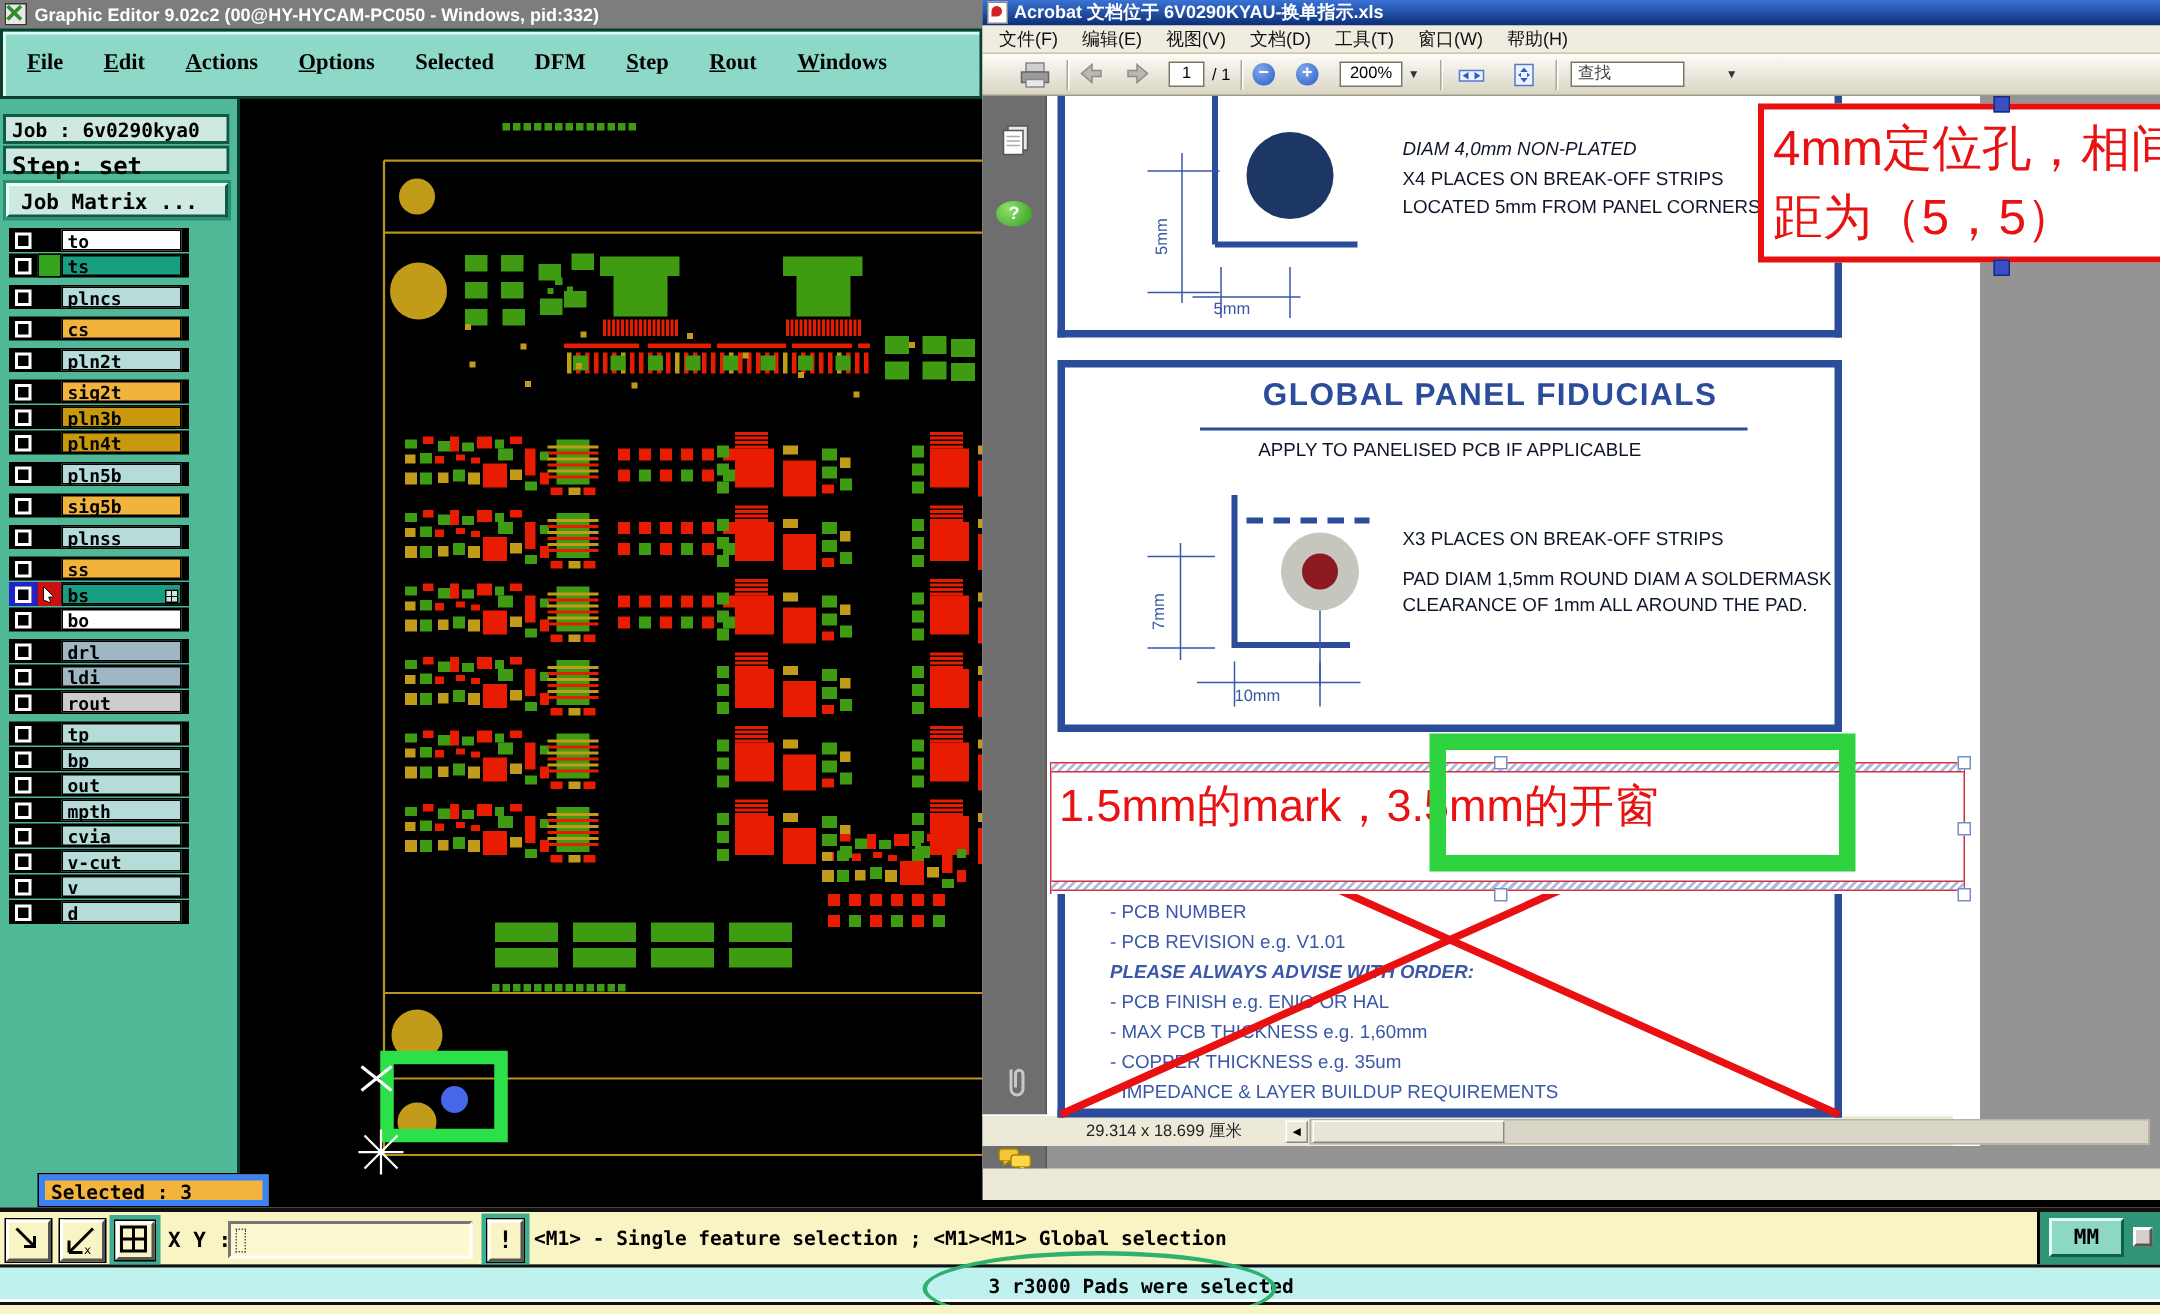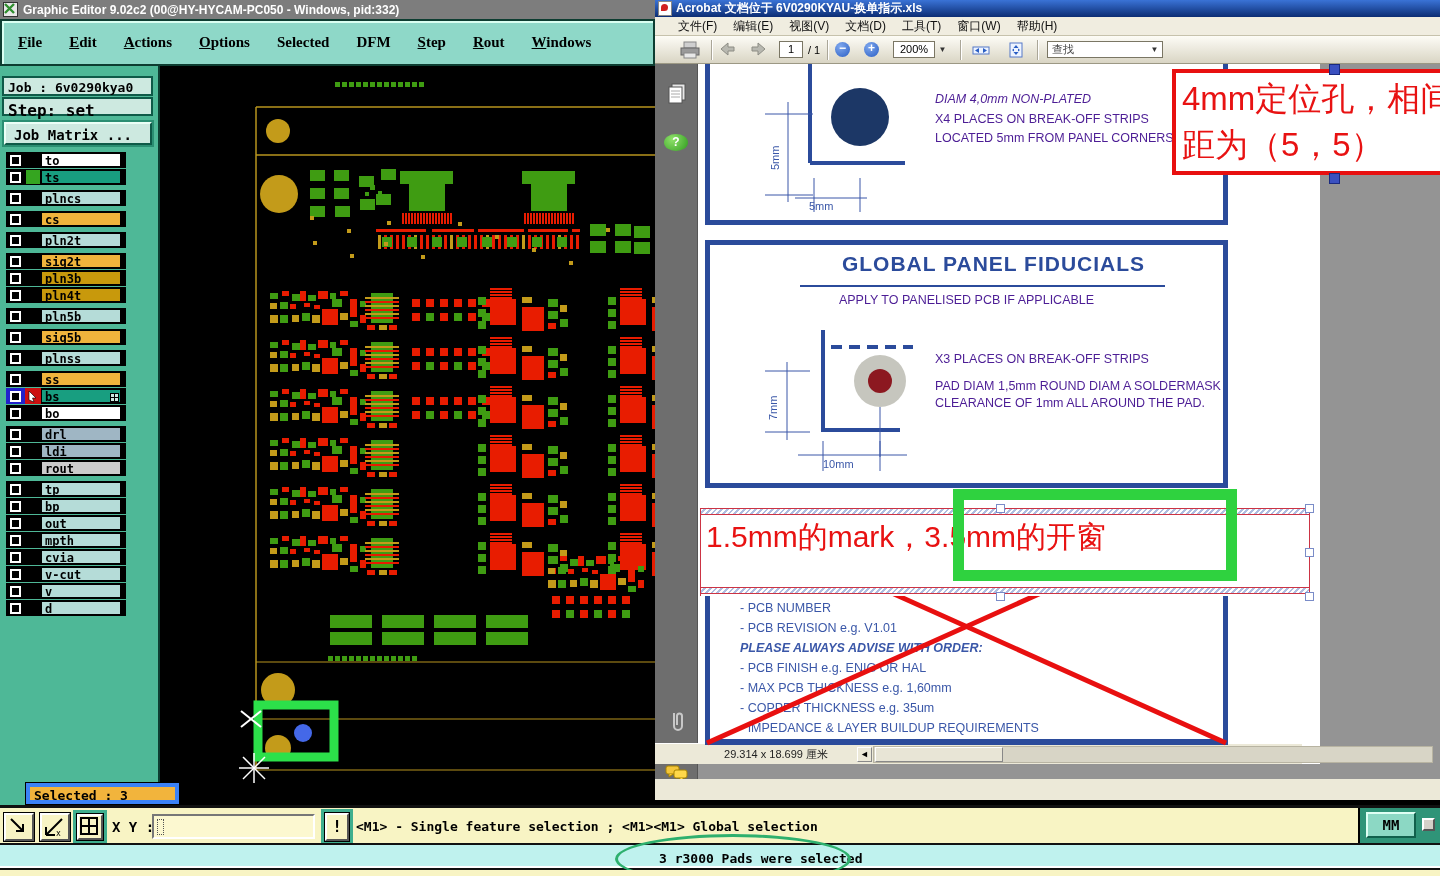--- a/index.html
+++ b/index.html
@@ -52,35 +52,35 @@
   .ge-ellipse{position:absolute;left:615px;top:-11px;width:230px;height:44px;border:3px solid #2eb06e;border-radius:50%;z-index:6;}
   .ge-ystrip{left:0;top:870px;width:1440px;height:6px;background:#f8f4c4;z-index:4;}
 
   
   .ac-window{left:655px;top:0;width:785px;height:800px;background:#ece9d8;}
   .ac-titlebar{position:absolute;left:0;top:0;width:785px;height:17px;background:linear-gradient(180deg,#3a73d6,#0c2d74);
                color:#fff;font:bold 12px "Liberation Sans",sans-serif;display:flex;align-items:center;gap:4px;padding-left:3px;box-sizing:border-box;}
   .ac-docicon{width:12px;height:13px;background:#fff;border:1px solid #888;position:relative;flex:0 0 auto;}
   .ac-docicon::after{content:"";position:absolute;left:2px;top:2px;width:7px;height:7px;background:#d02020;border-radius:50% 50% 50% 0;}
   .ac-menubar{position:absolute;left:0;top:17px;width:785px;height:19px;background:#f0ede0;border-bottom:1px solid #c6c2ac;
-              display:flex;align-items:center;gap:2px;padding-left:16px;box-sizing:border-box;text-align:center;}
+              display:flex;align-items:center;gap:2px;padding-left:4px;box-sizing:border-box;text-align:center;}
   .ac-menuitem{font:12px "Liberation Sans",sans-serif;color:#111;padding:0 7px;}
   .ac-toolbar{position:absolute;left:0;top:36px;width:785px;height:28px;background:linear-gradient(#fdfcf6,#d9d5c4);border-bottom:1px solid #9c9884;box-sizing:border-box;}
   .tb-sep{position:absolute;top:4px;width:1px;height:20px;background:#aaa698;box-shadow:1px 0 0 #fff;}
   .tb-btn{position:absolute;display:flex;align-items:center;justify-content:center;}
   .tb-pagebox{position:absolute;background:#fff;border:1px solid #7a7664;font:11px "Liberation Sans",sans-serif;text-align:center;box-sizing:border-box;}
   .tb-zoomcircle{position:absolute;width:15px;height:15px;border-radius:50%;background:radial-gradient(circle at 35% 30%,#7fa8ee,#2a5ec4);
                  color:#fff;font:bold 12px "Liberation Sans",sans-serif;line-height:13px;text-align:center;}
   .tb-drop{position:absolute;width:13px;height:17px;display:flex;align-items:center;justify-content:center;font-size:8px;color:#333;}
   .ac-doc{position:absolute;left:0;top:64px;width:785px;height:715px;background:#949494;overflow:hidden;}
   .ac-sidebar{position:absolute;left:0;top:0;width:43px;height:715px;background:#6e6e6e;border-right:1px solid #555;box-sizing:border-box;}
   .ac-page{position:absolute;left:43px;top:0;width:622px;height:700px;background:#fff;}
   .pdf-panel{position:absolute;border:5px solid #2b4b9b;box-sizing:border-box;z-index:1;}
   .pdf-svg{position:absolute;left:0;top:0;z-index:2;pointer-events:none;}
-  .pdf-t{position:absolute;color:#4c1d95;font:12.5px "Liberation Sans",sans-serif;white-space:nowrap;z-index:2;}
+  .pdf-t{position:absolute;color:#0f172a;font:12.5px "Liberation Sans",sans-serif;white-space:nowrap;z-index:2;}
   .pdf-title{position:absolute;color:#2b4b9b;font:bold 21px "Liberation Sans",sans-serif;text-align:center;letter-spacing:1px;z-index:2;}
   .pdf-dim{position:absolute;color:#3a57a8;font:11px "Liberation Sans",sans-serif;white-space:nowrap;z-index:2;}
   .rot{transform:rotate(-90deg);transform-origin:center;}
   .pdf-list div{color:#3a57a8;font:12.5px "Liberation Sans",sans-serif;white-space:nowrap;margin-bottom:6px;}
   .pdf-list .emph{font-weight:bold;font-style:italic;margin-top:3px;}
   .note-box{position:absolute;left:45px;top:444px;width:610px;height:88px;background:#fff;border-left:1px solid #cc3344;border-right:1px solid #cc3344;box-sizing:border-box;z-index:3;}
   .hatch{position:absolute;left:0;width:100%;height:7px;border-top:1px solid #cc3344;border-bottom:1px solid #cc3344;box-sizing:border-box;
          background:repeating-linear-gradient(135deg,#ffffff 0 2px,#aebde0 2px 4px);}
   .note-text{position:absolute;left:5px;top:9px;color:#e81212;font:30px "Liberation Sans",sans-serif;white-space:nowrap;}
   .green-box{position:absolute;left:298px;top:425px;width:284px;height:92px;border:11px solid #2fd23f;box-sizing:border-box;z-index:5;}
@@ -1029,21 +1029,21 @@
             <path d="M4 9.5 L8 7 V12 Z M16 9.5 L12 7 V12 Z" fill="#2a5ec4"></path>
           </svg>
       </div>
       <div class="tb-btn" style="left:350px;top:3px;width:22px;height:22px;">
         <svg width="20" height="18">
             <rect x="4" y="2" width="12" height="14" fill="#eef4ff" stroke="#5578c8"></rect>
             <path d="M10 4 L12.5 7 H7.5 Z M10 14 L7.5 11 H12.5 Z M6 9 L8 7.5 V10.5 Z M14 9 L12 7.5 V10.5 Z" fill="#2a5ec4"></path>
           </svg>
       </div>
       <div class="tb-sep" style="left:382px;"></div>
-      <div class="tb-pagebox" style="left:392px;top:5px;width:116px;height:17px;line-height:15px;text-align:left;padding-left:4px;color:#444;">查找</div>
+      <div class="tb-pagebox" style="left:392px;top:5px;width:76px;height:17px;line-height:15px;text-align:left;padding-left:4px;color:#444;">查找</div>
       <div class="tb-drop" style="left:493px;top:5px;">▼</div>
     </div>
 
     <div class="ac-doc">
       <div class="ac-sidebar">
         <div class="abs" style="left:12px;top:19px;">
           <svg width="20" height="22">
               <rect x="5" y="1" width="13" height="16" fill="#e8e8e8" stroke="#555"></rect>
               <rect x="2" y="4" width="13" height="16" fill="#fff" stroke="#555"></rect>
               <path d="M4 8 H13 M4 11 H13 M4 14 H13" stroke="#aaa"></path>

